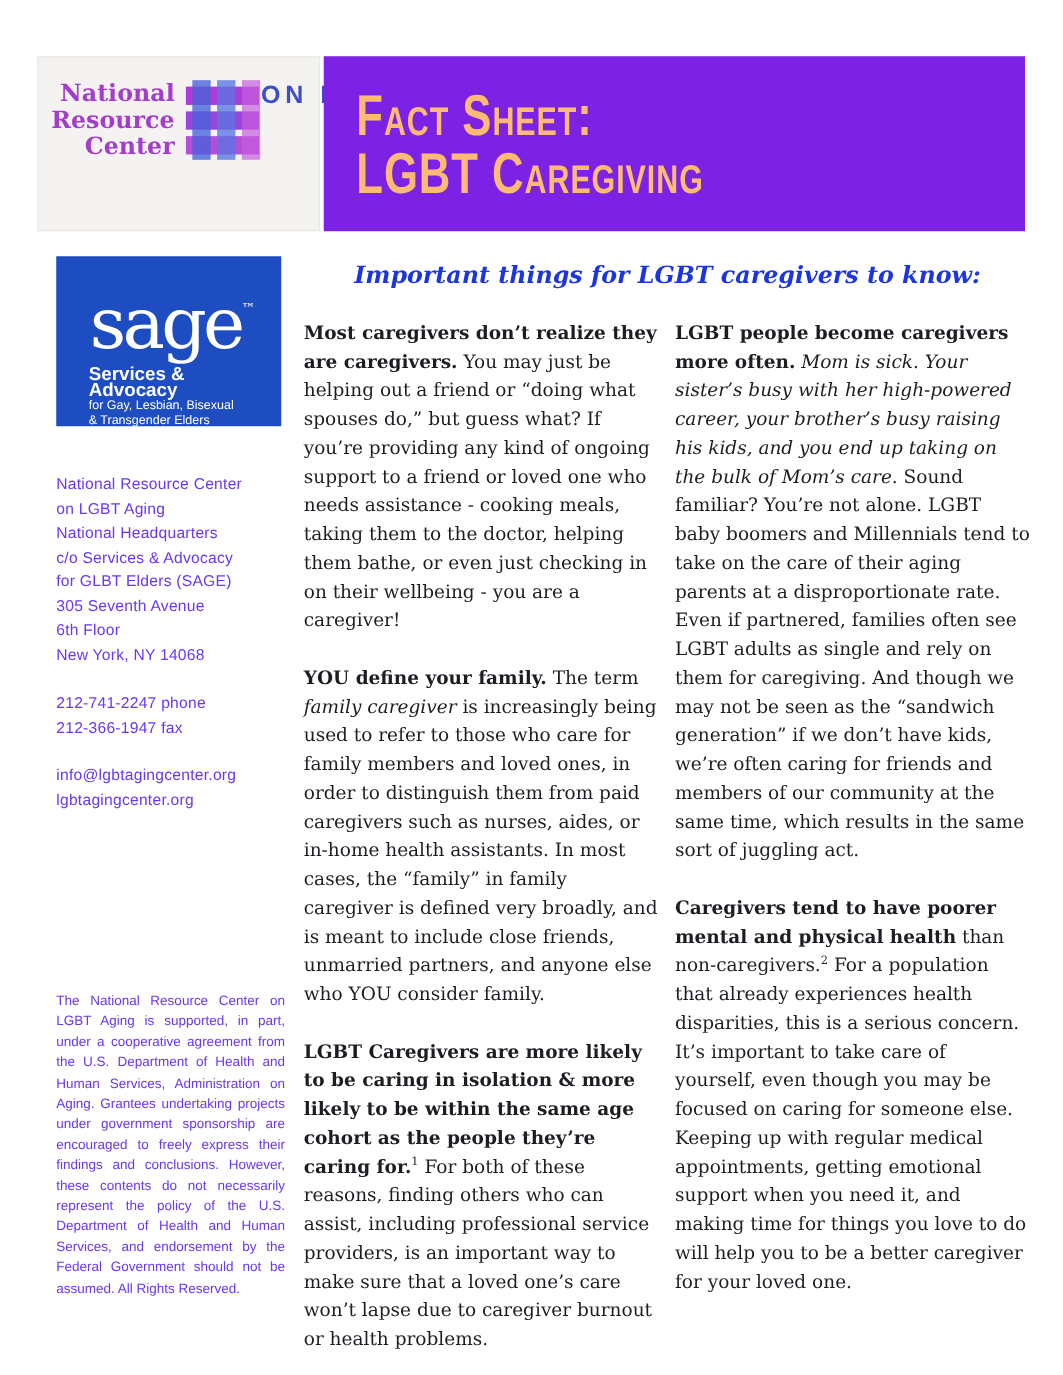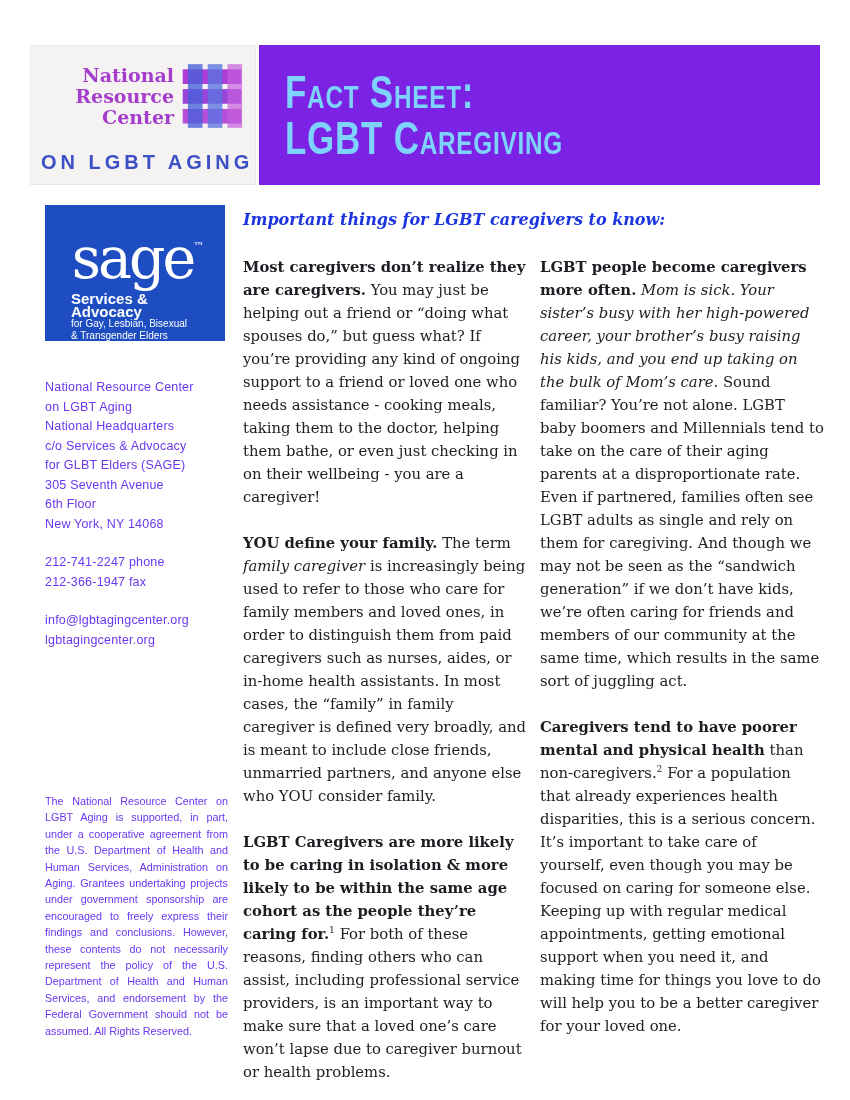--- a/index.html
+++ b/index.html
@@ -9,34 +9,34 @@
     width:850px; height:1100px; position:relative;
     font-family:"DejaVu Serif", serif;
     color:#1d1c22;
     overflow:hidden;
   }
 
   
   .header { position:absolute; left:30px; top:45px; width:790px; height:140px; display:flex; gap:3px; }
   .logo-box {
     width:226px; height:140px; background:#f4f3f1; border:1px solid #e9e8e4;
-    padding:13px 12px 10px 10px; display:flex; flex-direction:column;
+    padding:13px 12px 10px 10px; display:flex; flex-direction:row;
   }
   .logo-row { display:flex; align-items:flex-start; justify-content:flex-end; gap:7px; flex:1; }
   .nrc-name {
     text-align:right; font-family:"DejaVu Serif", serif; font-weight:700;
     color:#a43ccc; font-size:19px; line-height:21px; padding-top:6px;
   }
   .plaid { width:62px; height:70px; flex:0 0 auto; margin-top:2px; }
   .logo-tagline {
     text-align:center; font-family:"Liberation Sans", sans-serif; font-weight:700;
     color:#3c4fc4; font-size:20px; letter-spacing:4px; margin-top:6px; white-space:nowrap;
   }
   .banner {
-    flex:1; background:#7c22e4; color:#7dd3fc; padding:24px 0 0 26px;
+    flex:1; background:#7c22e4; color:#fdba74; padding:24px 0 0 26px;
   }
   .banner-line {
     font-family:"Liberation Sans", sans-serif; font-weight:700;
     font-variant:small-caps; font-size:46px; line-height:46px; letter-spacing:1px;
     transform:scaleX(0.76); transform-origin:left center; white-space:nowrap;
   }
 
   
   .sage-box {
     position:absolute; left:45px; top:205px; width:180px; height:136px;
@@ -61,22 +61,22 @@
   .disclaimer {
     position:absolute; left:45px; top:793px; width:183px;
     font-family:"Liberation Sans", sans-serif; font-size:10.8px; line-height:16.4px;
     color:#6a38ef; text-align:justify;
   }
   .disclaimer b { font-weight:400; }
 
   
   .main { position:absolute; left:243px; top:207px; width:582px; }
   .main-heading {
-    text-align:left; font-family:"DejaVu Serif", serif; font-style:italic; font-weight:700;
-    color:#1c35e0; font-size:16px; line-height:26px;
+    text-align:center; font-family:"DejaVu Serif", serif; font-style:italic; font-weight:700;
+    color:#1c35e0; font-size:19px; line-height:26px;
   }
   .columns { display:flex; gap:12px; margin-top:22px; }
   .col { width:285px; font-size:14.8px; line-height:23px; text-align:left; }
   .col p { margin:0 0 23px 0; }
   .col b { font-weight:700; }
   .col i { font-style:italic; }
   .col sup { font-size:0.62em; line-height:0; vertical-align:super; }
 </style>
 </head>
 <body>

